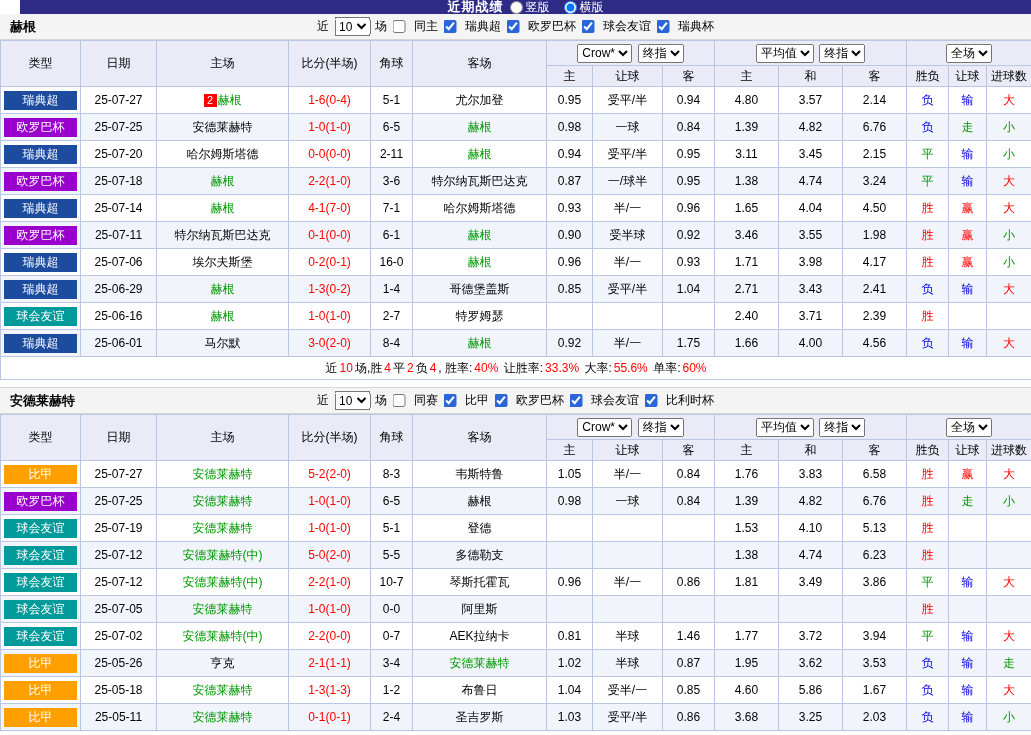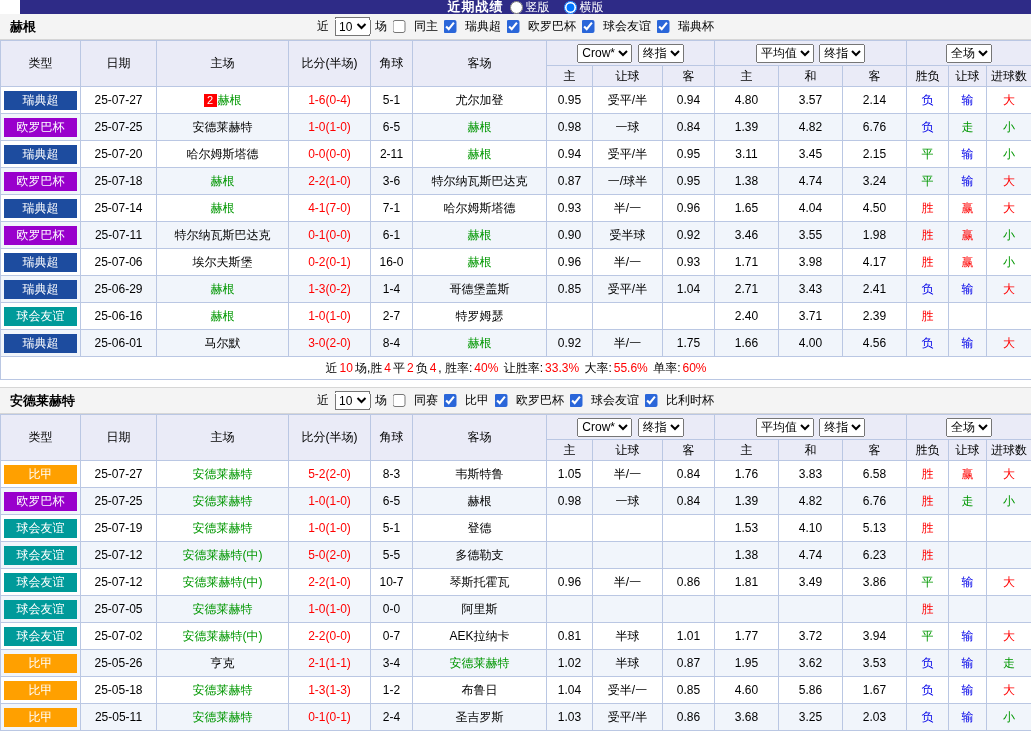--- a/index.html
+++ b/index.html
@@ -551,21 +551,21 @@
     <td>
               <span class="league-badge" style="background-color: rgb(0, 154, 154);">球会友谊</span>
             </td>
     <td>25-07-02</td>
     <td><span class="team home-team-name focus">安德莱赫特(中)</span></td>
     <td class="score">2-2(0-0)</td>
     <td>0-7</td>
     <td><span class="team away-team-name">AEK拉纳卡</span></td>
     <td>0.81</td>
     <td>半球</td>
-    <td>1.01</td>
+    <td>1.46</td>
     <td>1.77</td>
     <td>3.72</td>
     <td>3.94</td>
     <td class="res c-green">平</td>
     <td class="res c-blue">输</td>
     <td class="res c-red">大</td>
   </tr>
 
   <tr>
     <td>

